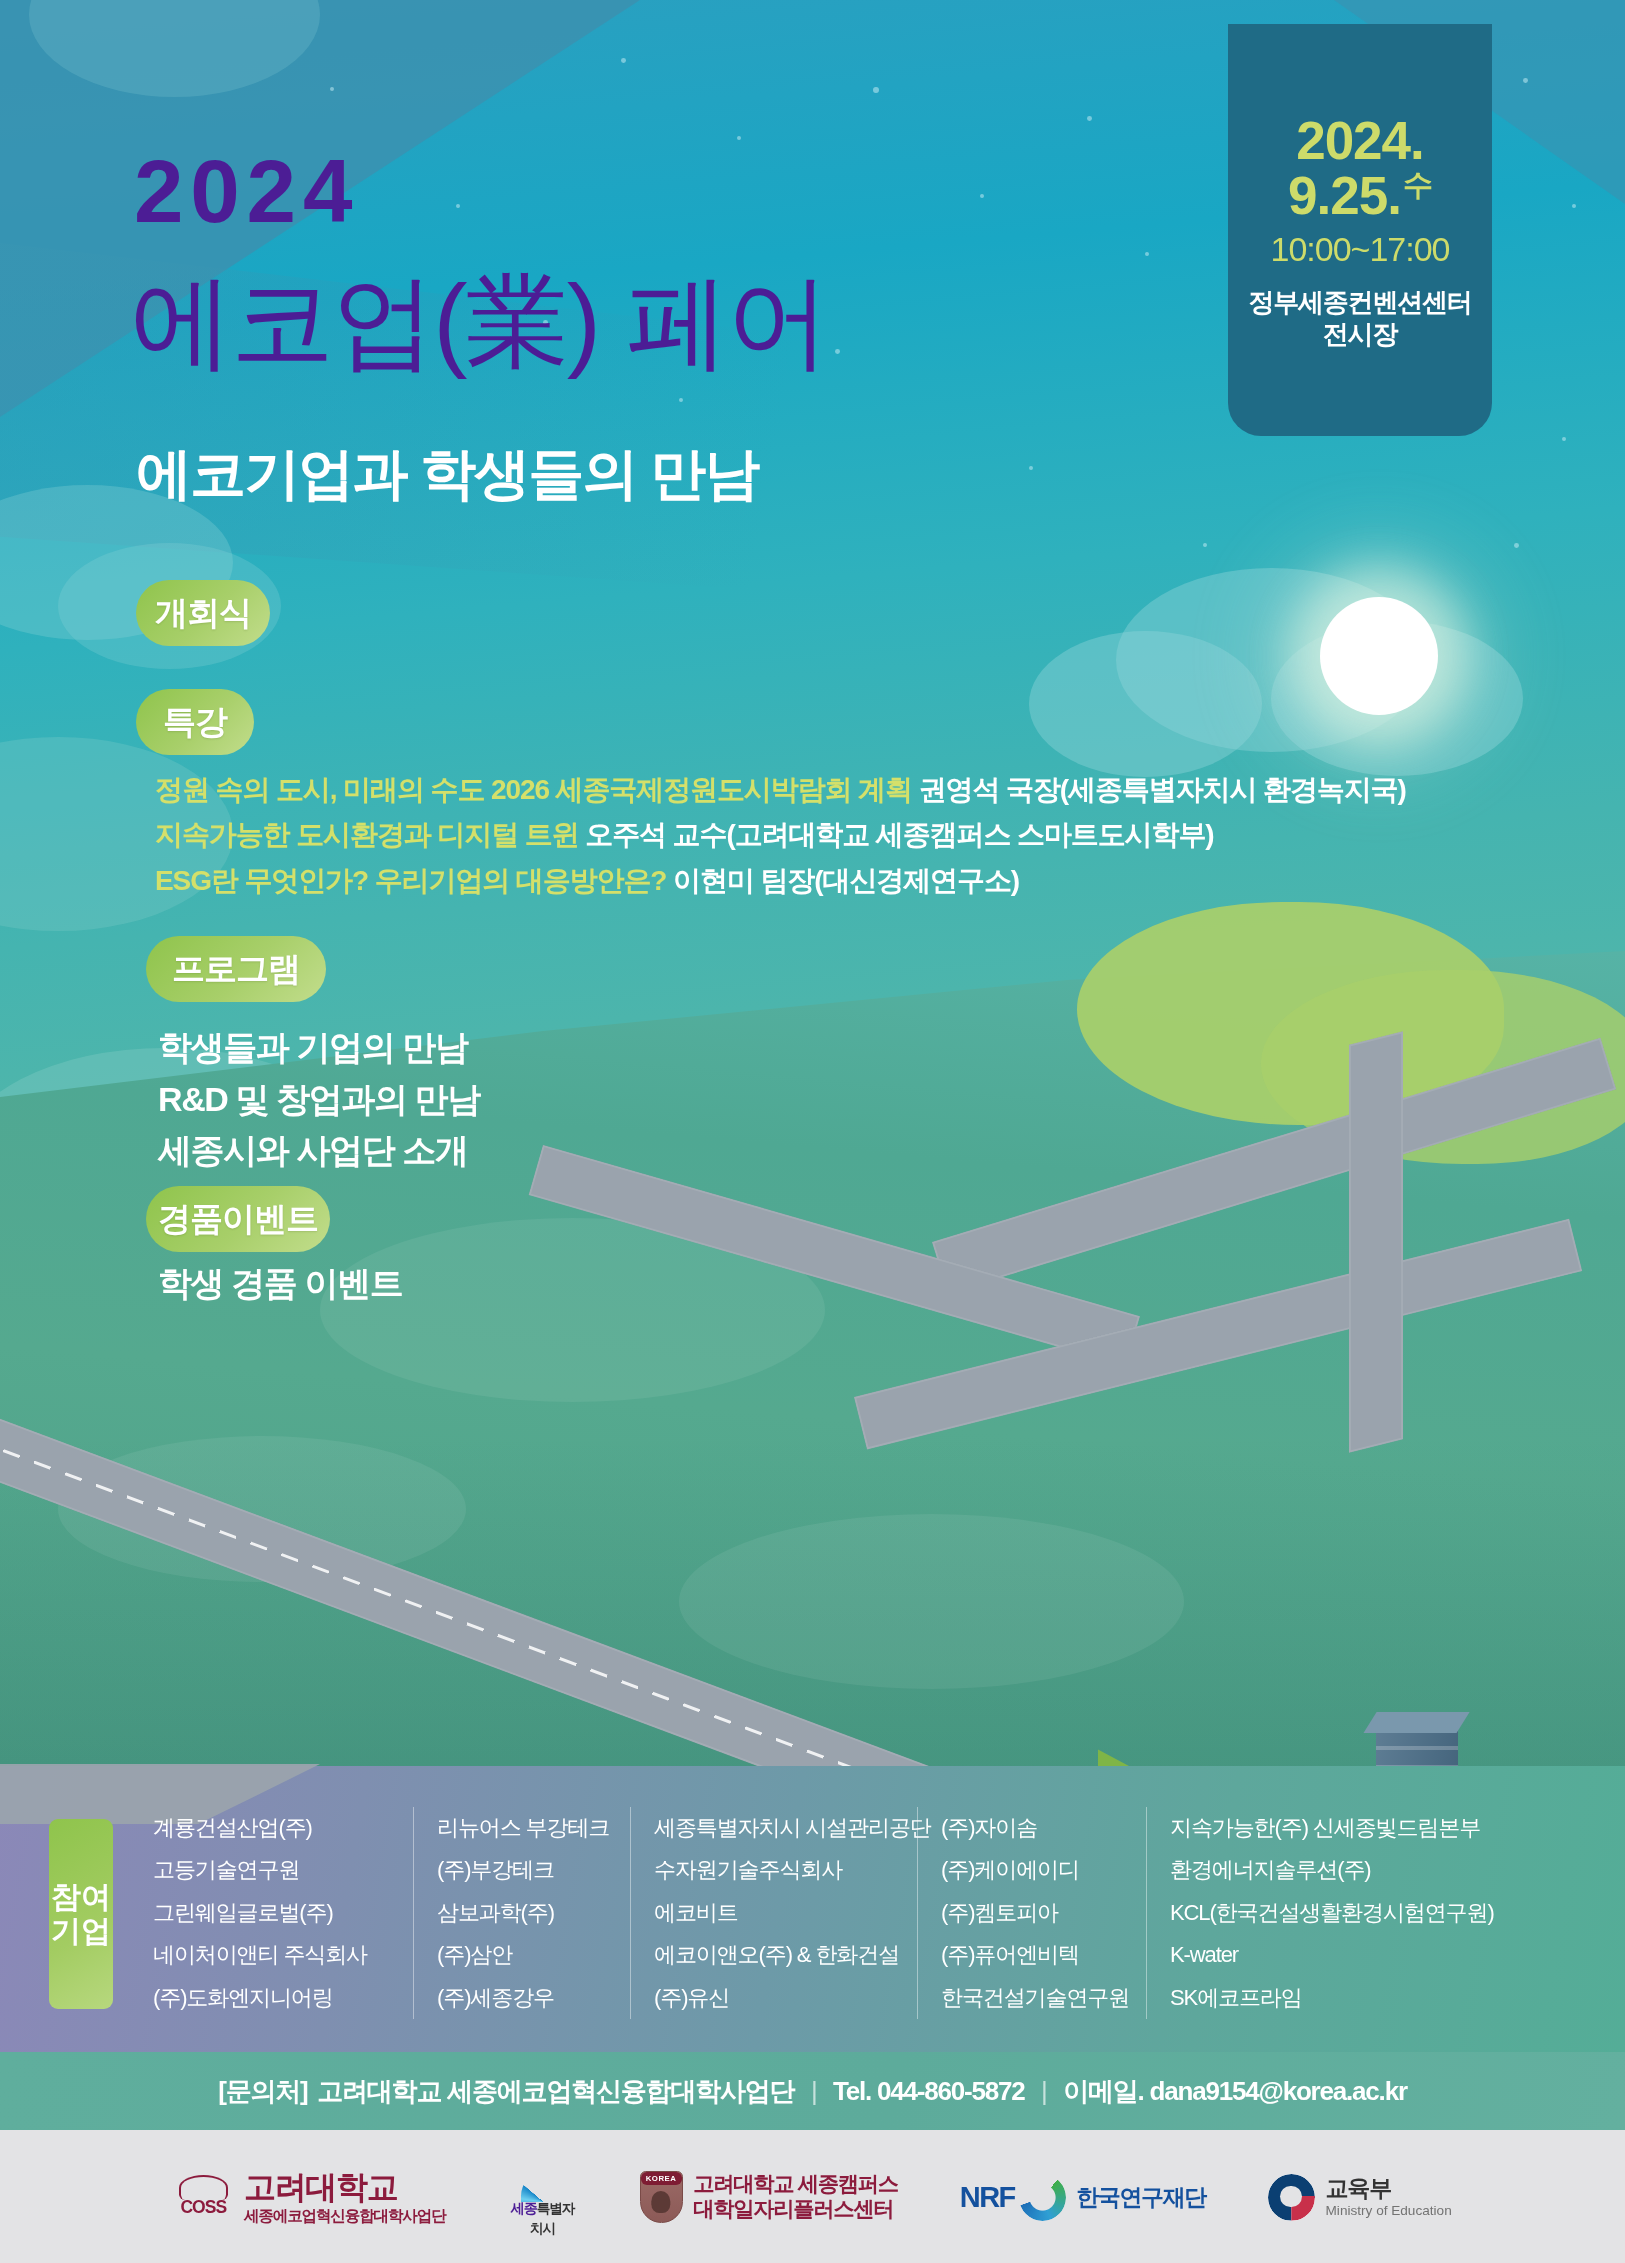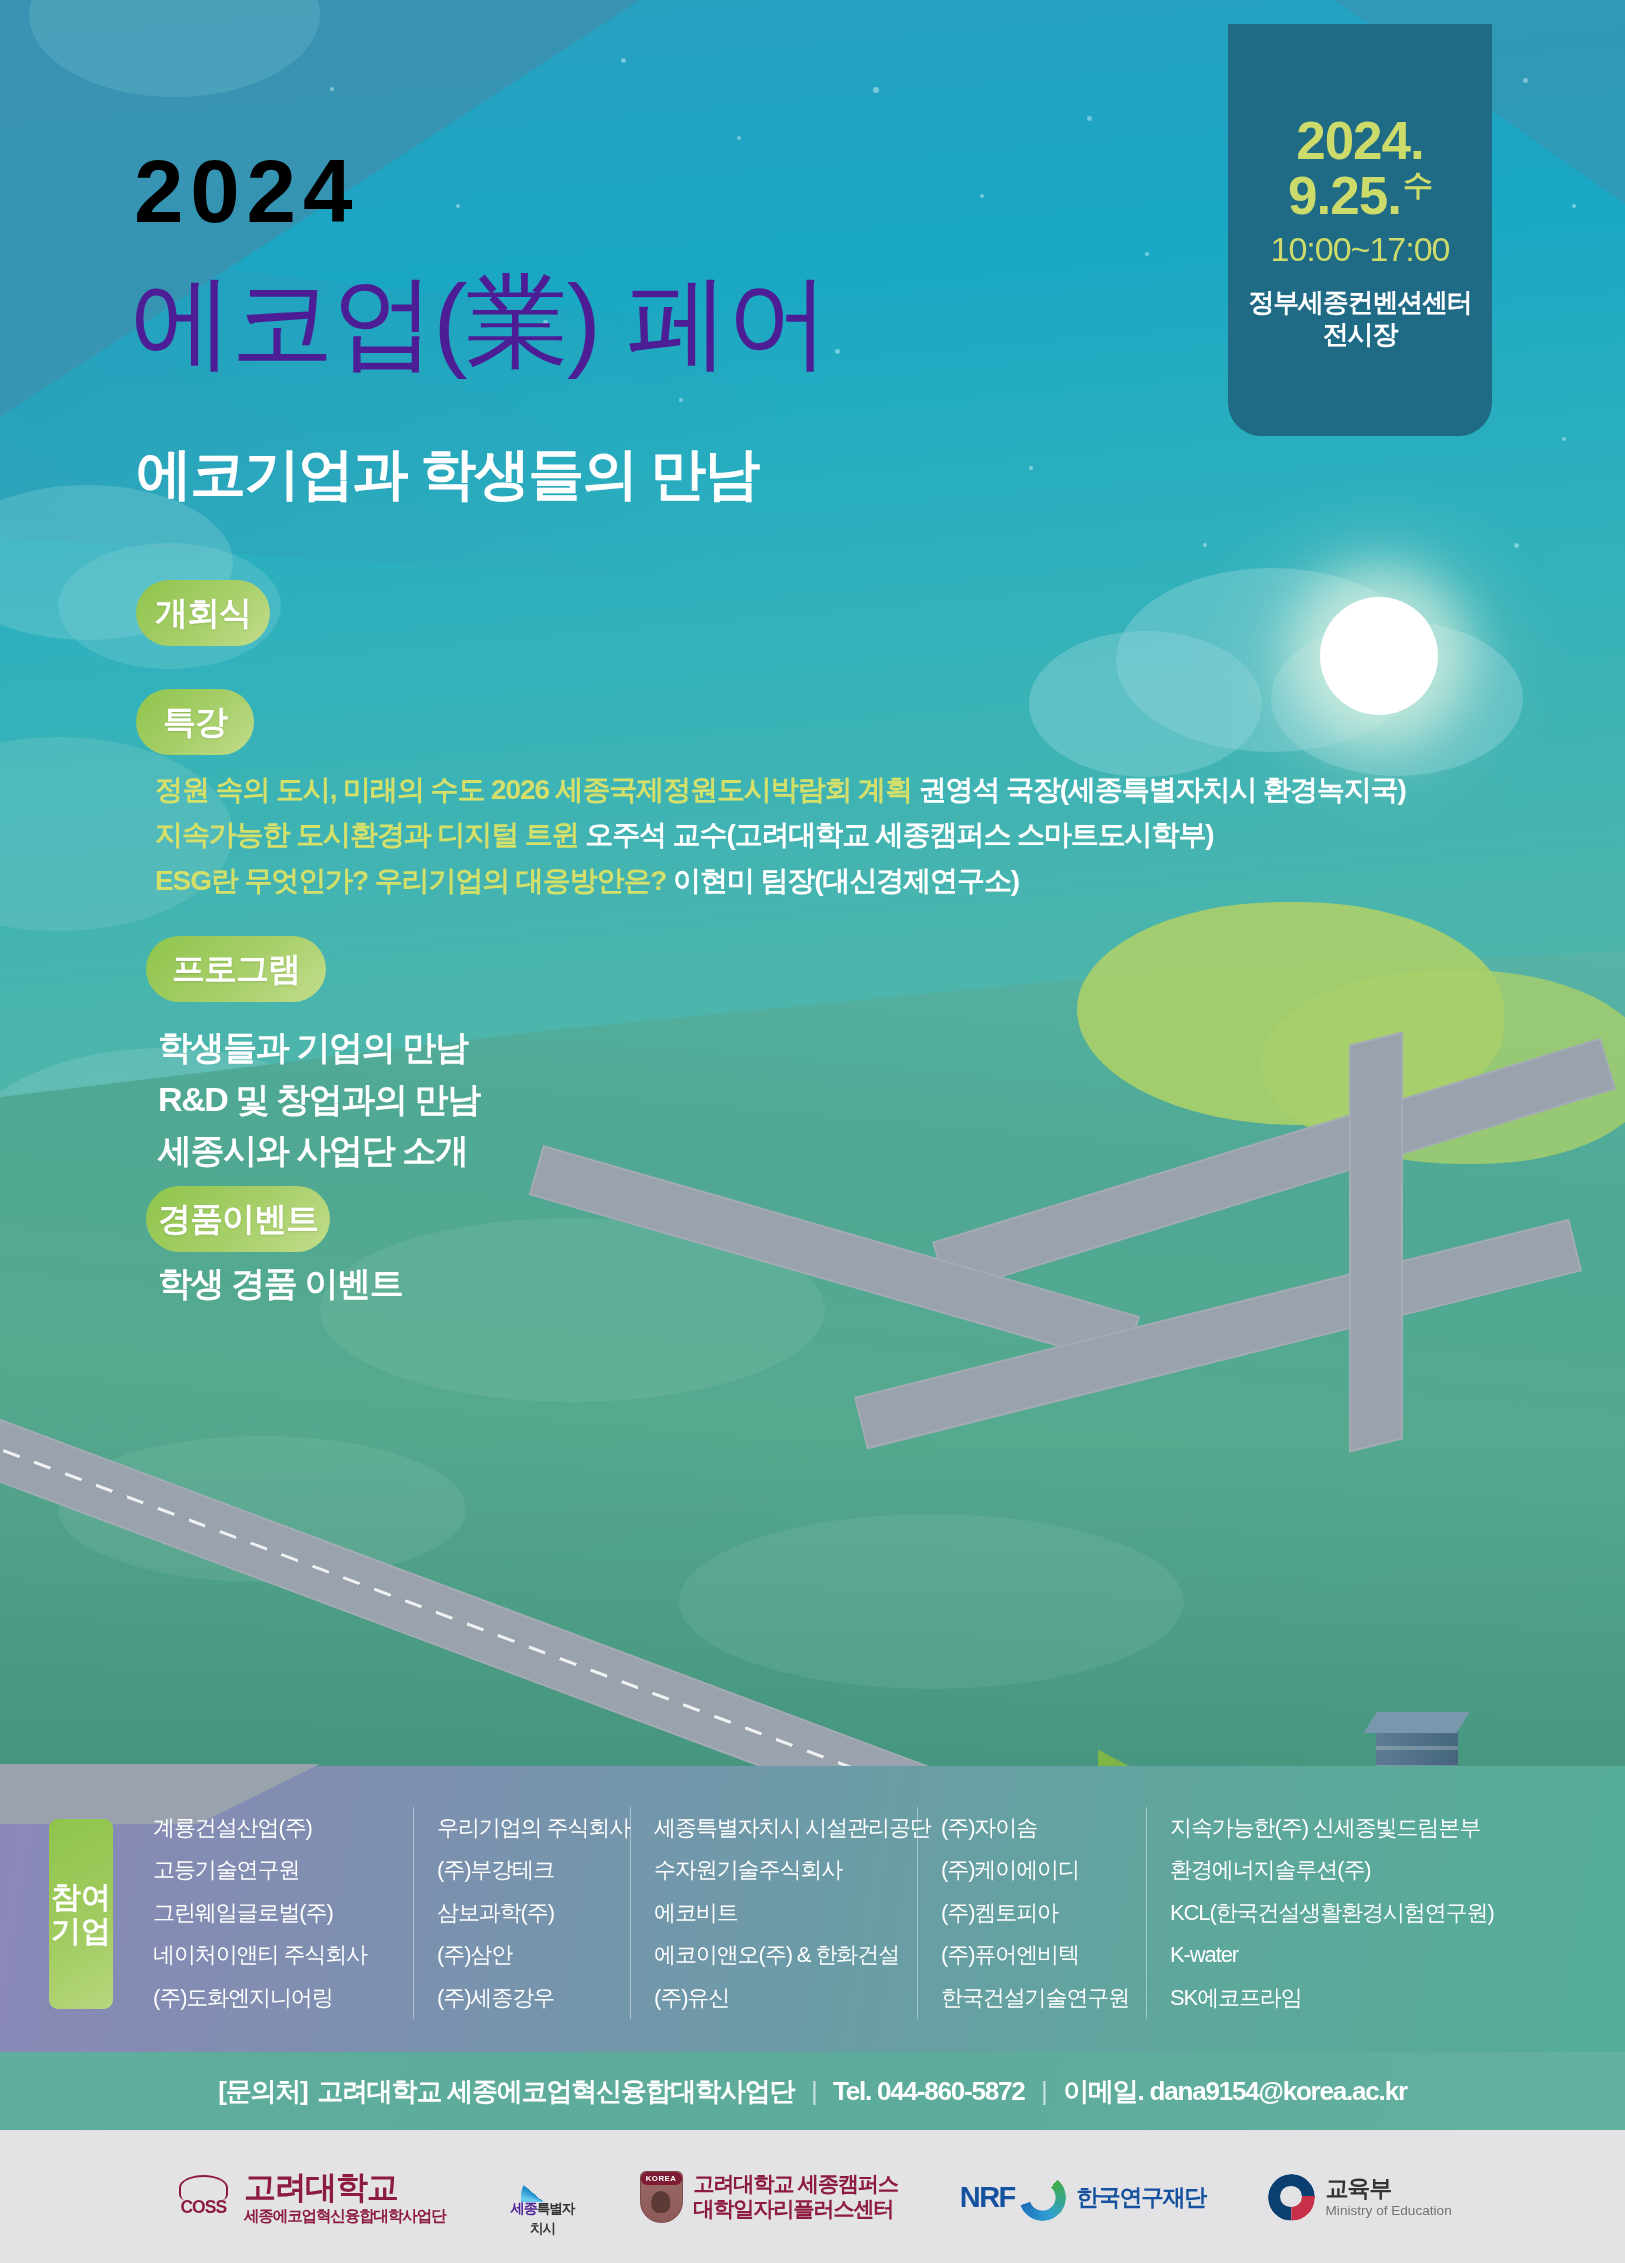--- a/index.html
+++ b/index.html
@@ -93,21 +93,21 @@
     color:#cddb6a; font-size:34px; font-weight:500; margin-top:6.8px; letter-spacing:-1px;
   }
   .date-venue {
     color:#ffffff; font-size:26px; font-weight:700; line-height:1.25; margin-top:16.5px;
     letter-spacing:-1.2px;
   }
 
   
   .t-year {
     position:absolute; left:134px; top:147px;
-    color:#000000; font-size:89px; font-weight:800; letter-spacing:6.8px; line-height:1;
+    color:#4c1d95; font-size:89px; font-weight:800; letter-spacing:6.8px; line-height:1;
   }
   .t-main {
     position:absolute; left:130px; top:268px;
     color:#4c1d95; font-size:103px; font-weight:400; letter-spacing:-1.9px; line-height:1.05;
   }
   .t-sub {
     position:absolute; left:136px; top:437px;
     color:#fff; font-size:56px; font-weight:800; letter-spacing:-1.9px;
   }
 
@@ -650,21 +650,21 @@
 
   <div class="co-cols">
     <div class="co-col" id="co-col-0">
       <div class="co-item">계룡건설산업(주)</div>
       <div class="co-item">고등기술연구원</div>
       <div class="co-item">그린웨일글로벌(주)</div>
       <div class="co-item">네이처이앤티 주식회사</div>
       <div class="co-item">(주)도화엔지니어링</div>
     </div>
     <div class="co-col" id="co-col-1">
-      <div class="co-item">우리기업의 주식회사</div>
+      <div class="co-item">리뉴어스 부강테크</div>
       <div class="co-item">(주)부강테크</div>
       <div class="co-item">삼보과학(주)</div>
       <div class="co-item">(주)삼안</div>
       <div class="co-item">(주)세종강우</div>
     </div>
     <div class="co-col" id="co-col-2">
       <div class="co-item">세종특별자치시 시설관리공단</div>
       <div class="co-item">수자원기술주식회사</div>
       <div class="co-item">에코비트</div>
       <div class="co-item">에코이앤오(주) &amp; 한화건설</div>

